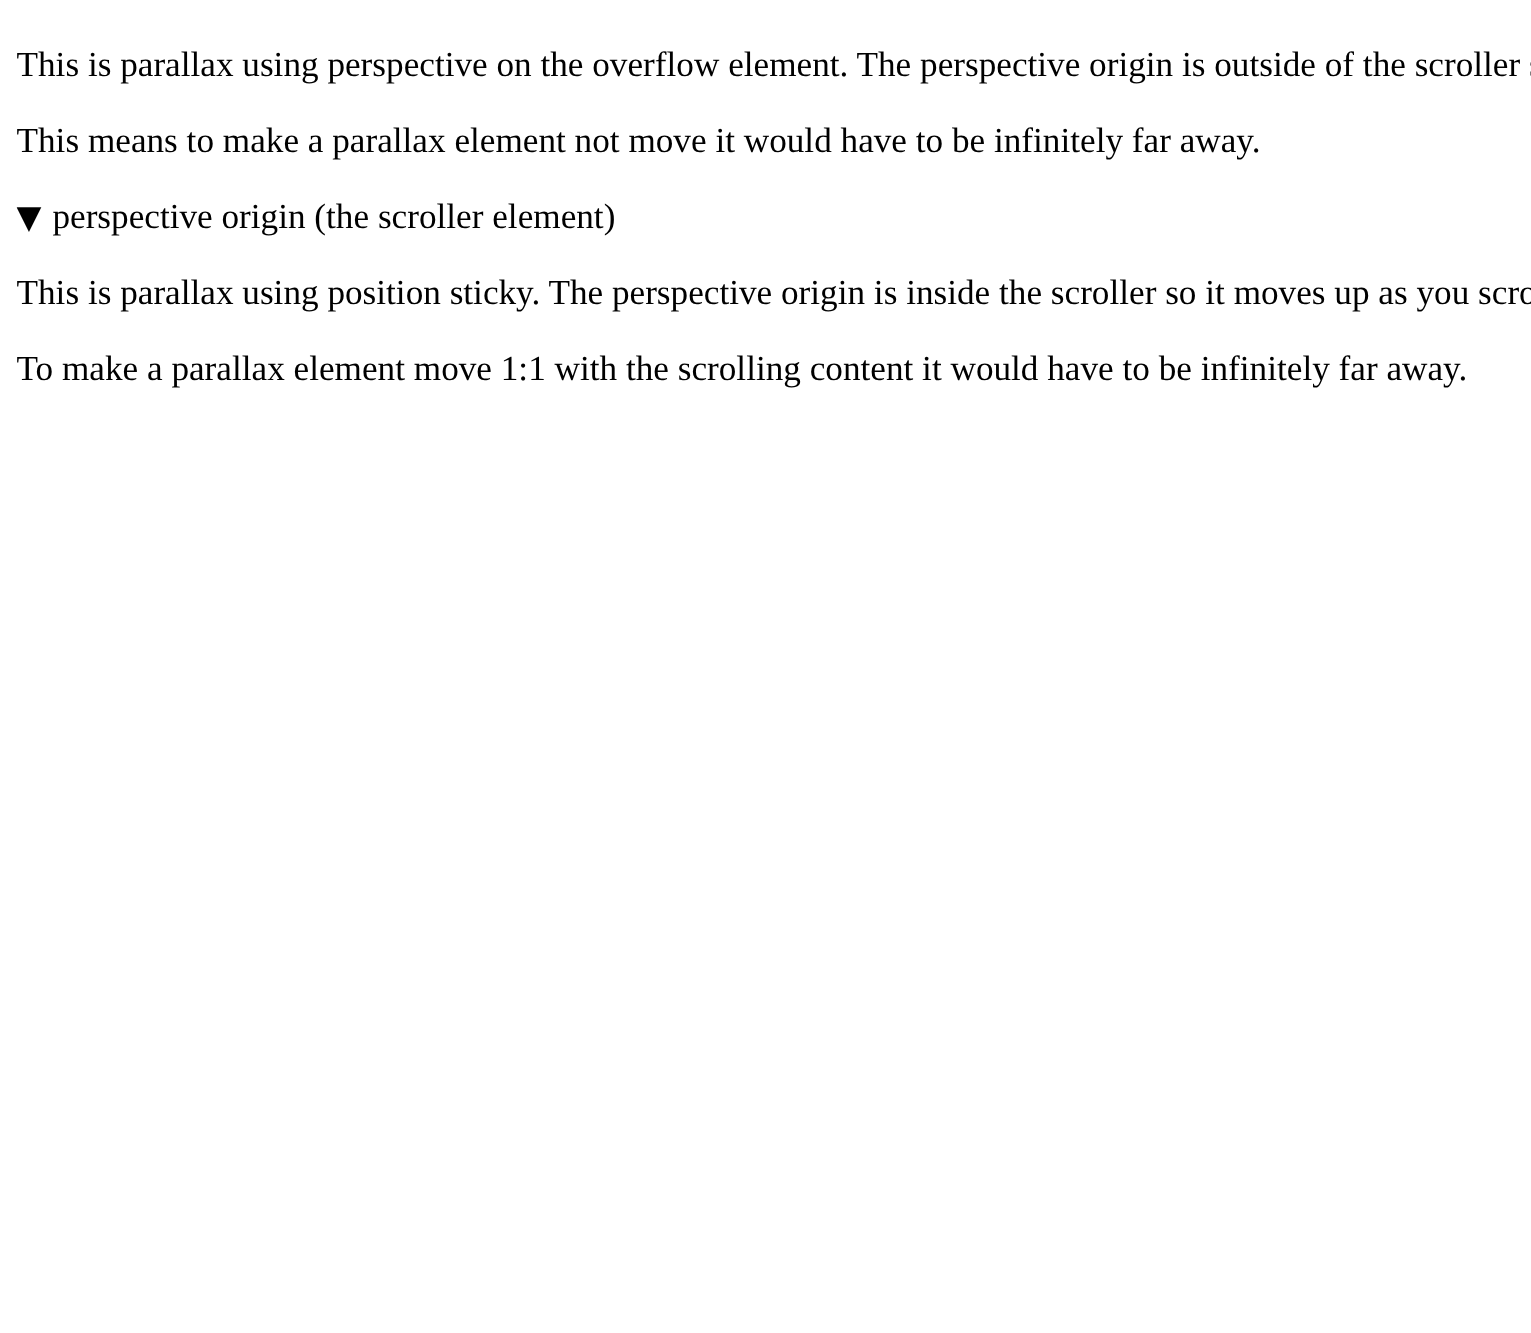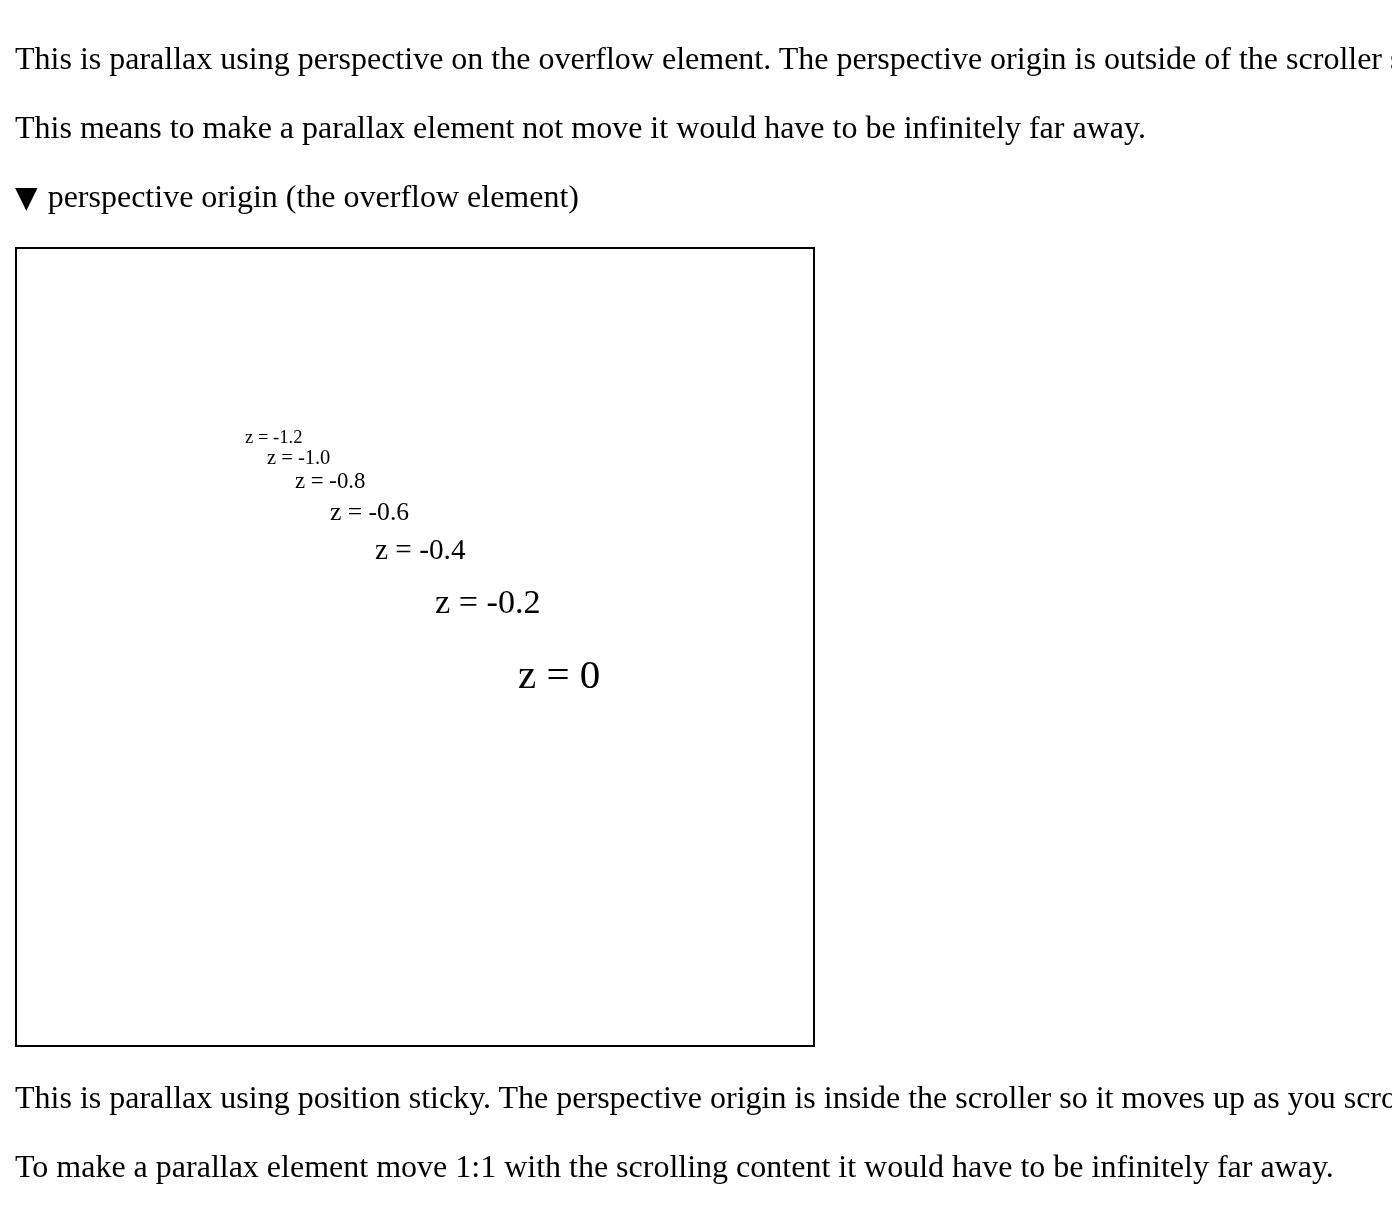--- a/index.html
+++ b/index.html
@@ -43,30 +43,21 @@
 </head>
 <body>
 
 <main>
 
   <p>This is parallax using perspective on the overflow element. The perspective origin is outside of the scroller s</p>
 
   <p>This means to make a parallax element not move it would have to be infinitely far away.</p>
 
   <p>
-    <span class="marker-icon">▼</span><span>perspective origin (the overflow element)</span>
+    <span class="marker-icon">▼</span><span>perspective origin (the scroller element)</span>
   </p>
 
-  <div class="scroller" id="scroller" style="border-color: rgb(0, 0, 0);">
-      <div class="z-label" style="left: 228px; top: 179px; font-size: 18.6px;">z = -1.2</div>
-      <div class="z-label" style="left: 250px; top: 198px; font-size: 20.5px;">z = -1.0</div>
-      <div class="z-label" style="left: 278px; top: 221px; font-size: 22.8px;">z = -0.8</div>
-      <div class="z-label" style="left: 313px; top: 250px; font-size: 25.6px;">z = -0.6</div>
-      <div class="z-label" style="left: 358px; top: 286px; font-size: 29.3px;">z = -0.4</div>
-      <div class="z-label" style="left: 418px; top: 336px; font-size: 34.2px;">z = -0.2</div>
-      <div class="z-label" style="left: 501px; top: 405px; font-size: 41px;">z = 0</div>
-    </div>
 
   <p>This is parallax using position sticky. The perspective origin is inside the scroller so it moves up as you scro</p>
 
   <p>To make a parallax element move 1:1 with the scrolling content it would have to be infinitely far away.</p>
 
 </main>
 
 </body></html>

